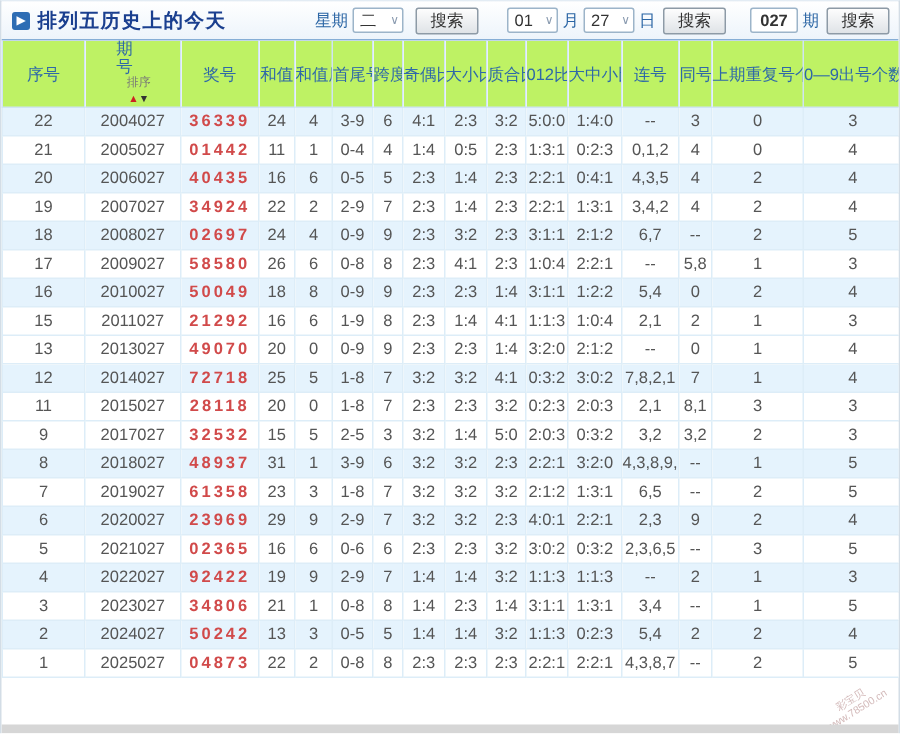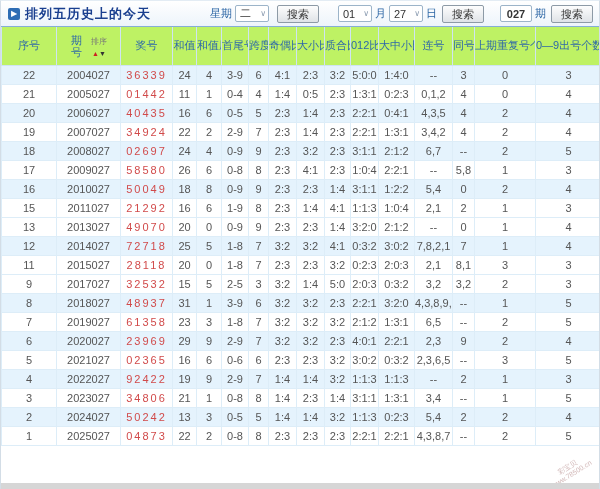--- a/index.html
+++ b/index.html
@@ -65,22 +65,22 @@
   }
   tbody td {
     height: 18px; line-height: 18px;
     font-size: 11px; color: #555;
     text-align: center; vertical-align: middle;
     border: 1px solid #ddedf8;
     background: #fff;
     overflow: hidden; white-space: nowrap;
   }
   tbody tr.alt td { background: #e5f3fd; }
-  td.jh { color: #d14a4a; font-weight: normal; letter-spacing: 2px; }
-  .qh-head { display: inline-flex; align-items: flex-end; justify-content: center; }
+  td.jh { color: #d14a4a; font-weight: bold; letter-spacing: 2px; }
+  .qh-head { display: inline-flex; align-items: flex-start; justify-content: center; flex-direction: column; }
   .qh-label { line-height: 12px; }
   .sort-box { margin-left: 8px; text-align: center; cursor: pointer; }
   .sort-label { font-size: 8px; color: #777; line-height: 8px; display: block; }
   .sort-arrows { font-size: 7px; line-height: 8px; letter-spacing: 0; }
   .arrow-up { color: #cc2222; }
   .arrow-down { color: #333; }
   
   .bottom-strip {
     position: absolute; left: 0; bottom: 0;
     width: 600px; height: 6px; background: #d6d6d6;

